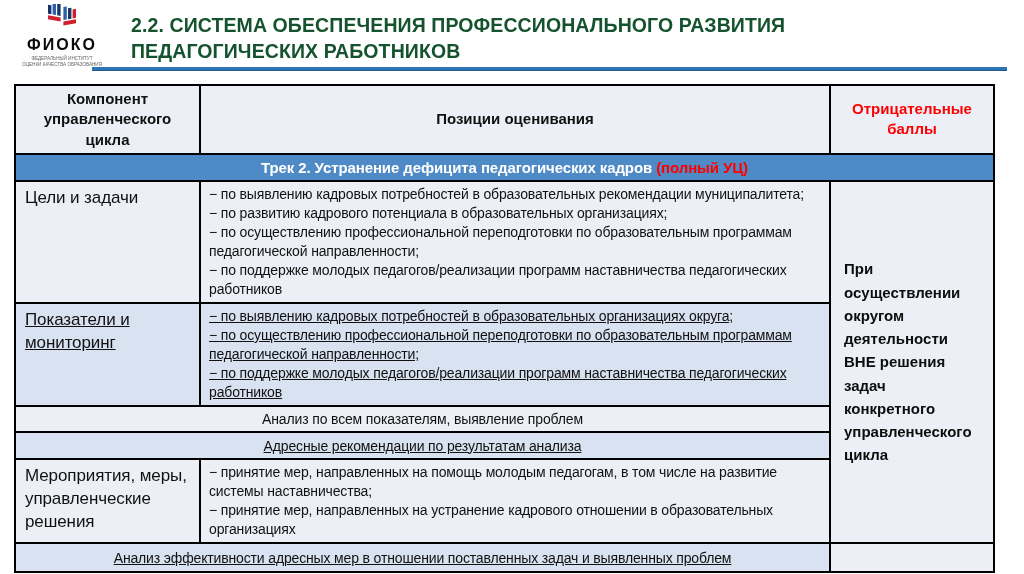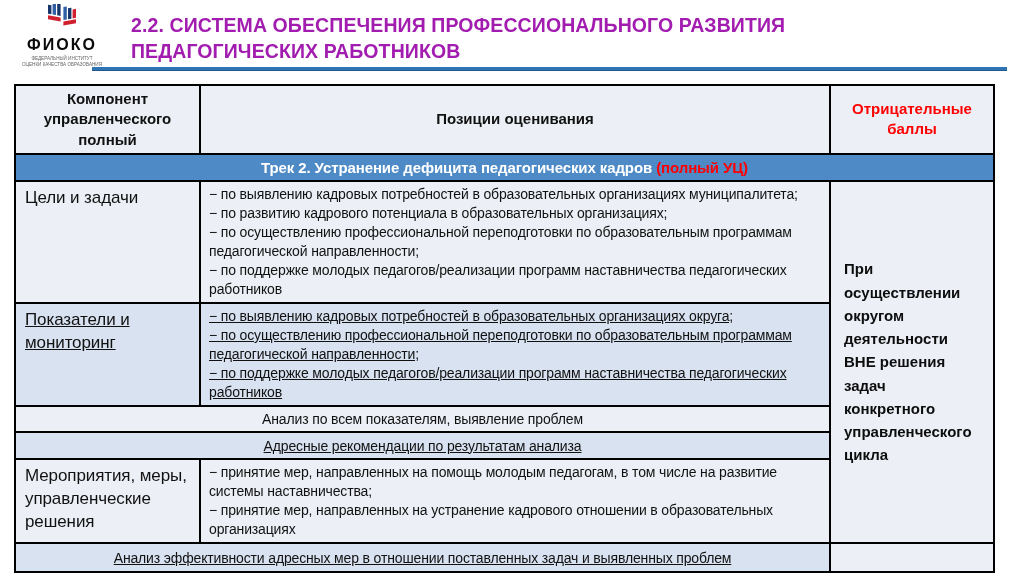--- a/index.html
+++ b/index.html
@@ -13,21 +13,21 @@
   }
 
   
   .logo { position:absolute; left:10px; top:4px; width:104px; text-align:center; }
   .logo-icon { display:block; margin:0 auto 2px auto; }
   .logo-name { font-size:16px; font-weight:bold; letter-spacing:2px; color:#0a0a0a; }
   .logo-sub  { font-size:4.6px; line-height:1.25; color:#666; white-space:pre-line; margin-top:2px; }
 
   .title {
     position:absolute; left:131px; top:12px; width:680px;
-    font-size:19.5px; font-weight:bold; color:#a21caf;
+    font-size:19.5px; font-weight:bold; color:#14532d;
     line-height:1.34; letter-spacing:0.1px;
   }
   .title-rule {
     position:absolute; left:92px; top:67px; width:915px; height:4px;
     background:#2e75b6; border-bottom:1px solid #24588c;
   }
 
   
   table.grid {
     position:absolute; left:14px; top:84px;
@@ -111,35 +111,35 @@
 <div class="title-rule"></div>
 
 <table class="grid">
   <colgroup>
     <col class="c-comp">
       <col class="c-pos">
       <col class="c-neg">
   </colgroup>
   <thead>
     <tr class="h46">
-      <th>Компонент управленческого полный</th>
+      <th>Компонент управленческого цикла</th>
       <th>Позиции оценивания</th>
       <th class="neg-head">Отрицательные баллы</th>
     </tr>
   </thead>
   <tbody>
     <tr class="track h27">
       <td colspan="3"><span>Трек 2. Устранение дефицита педагогических кадров</span>
         <span class="hl">(полный УЦ)</span></td>
     </tr>
 
     <tr class="row-light h117">
       <td class="comp">Цели и задачи</td>
       <td class="pos">
-        <div class="bullet">− по выявлению кадровых потребностей в образовательных организациях муниципалитета;</div>
+        <div class="bullet">− по выявлению кадровых потребностей в образовательных рекомендации муниципалитета;</div>
         <div class="bullet">− по развитию кадрового потенциала в образовательных организациях;</div>
         <div class="bullet">− по осуществлению профессиональной переподготовки по образовательным программам педагогической направленности;</div>
         <div class="bullet">− по поддержке молодых педагогов/реализации программ наставничества педагогических работников</div>
       </td>
       <td class="note-cell" rowspan="5">
         <div class="note-text">При осуществлении округом деятельности ВНЕ решения задач конкретного управленческого цикла</div>
       </td>
     </tr>
 
     <tr class="row-tint h99">

